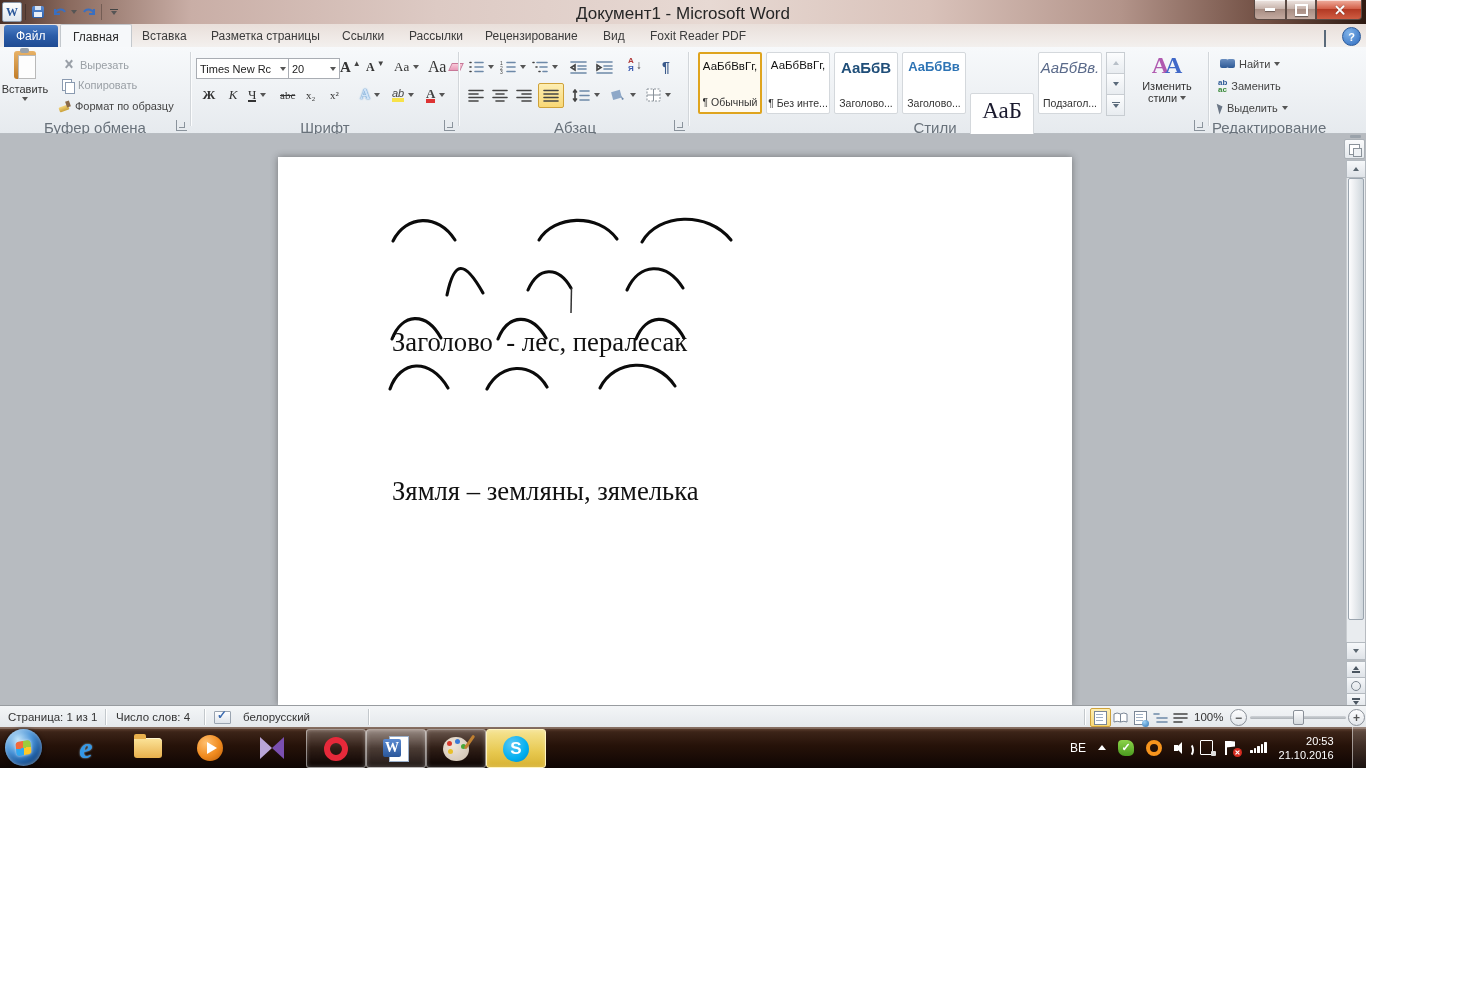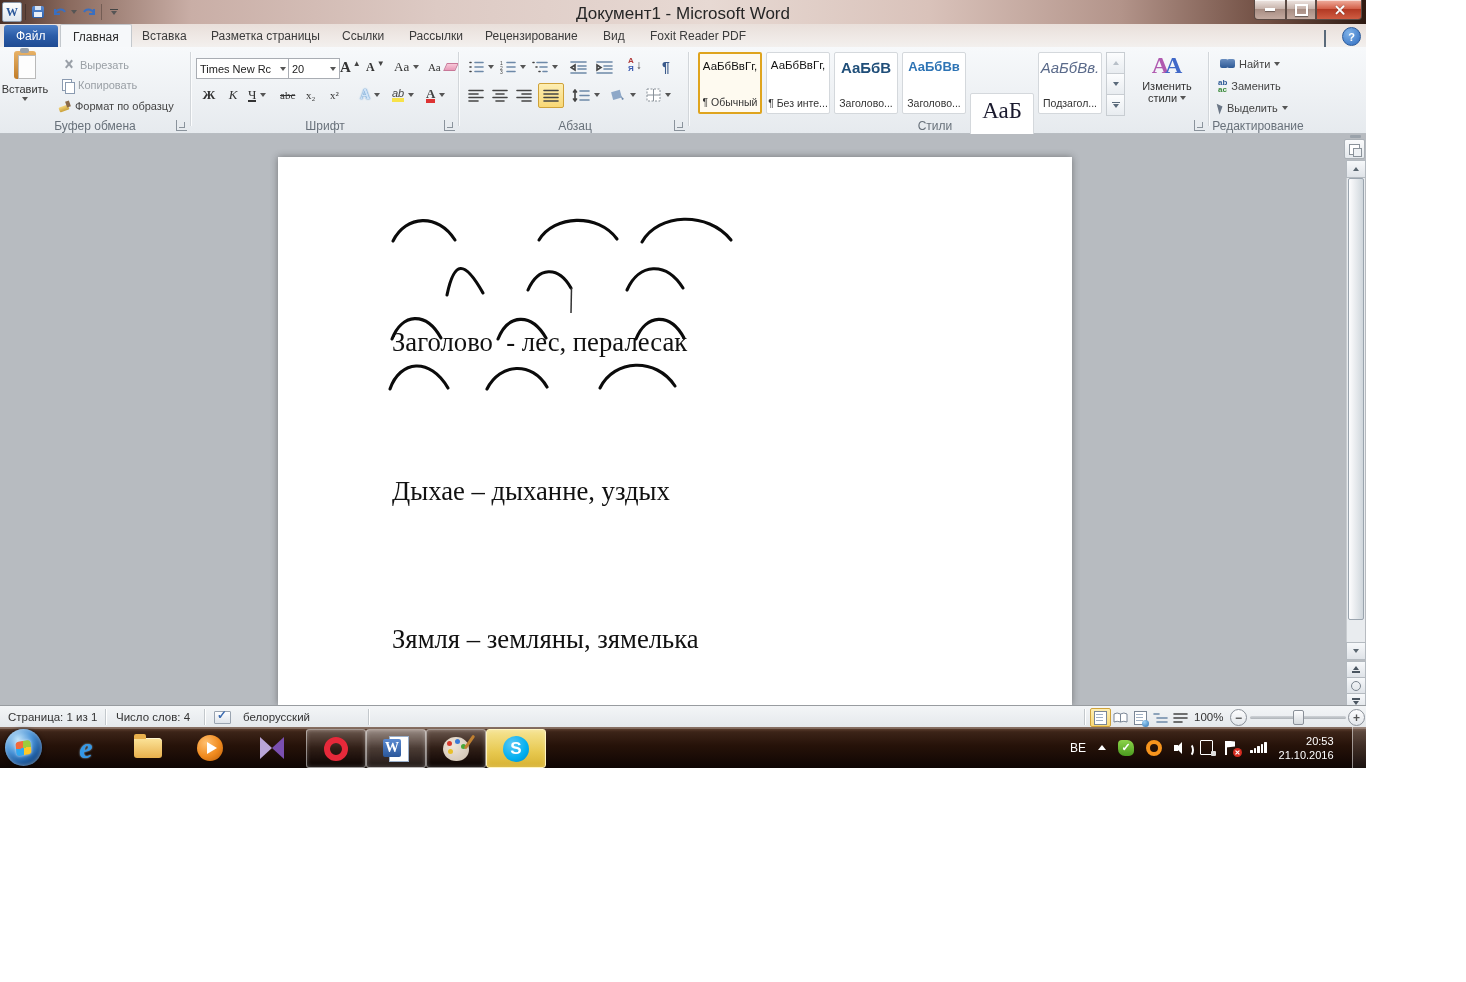--- a/index.html
+++ b/index.html
@@ -32,21 +32,21 @@
   
   .tabrow{left:0;top:24px;width:1366px;height:23px;background:linear-gradient(#e9dfda,#f0ebe8 70%,#f3f0ee);}
   .tab{position:absolute;top:0;height:23px;display:flex;align-items:center;justify-content:center;font-size:12px;color:#3b3b3b;padding:0 12px;}
   .tab.file{background:linear-gradient(#4d7fc6,#2b5ca8 50%,#1f4b92);color:#fff;border-radius:3px 3px 0 0;margin-top:1px;height:22px;}
   .tab.active{background:#f6f8fa;border:1px solid #c3c8cd;border-bottom:none;border-radius:2px 2px 0 0;color:#2b2b2b;}
   .chev-up{width:8px;height:8px;border-left:2px solid #5a6a7a;border-top:2px solid #5a6a7a;transform:rotate(45deg);}
   .helpbtn{width:17px;height:17px;border-radius:50%;background:radial-gradient(circle at 35% 30%,#7fb2e8,#2f6cc0);color:#fff;font-size:11px;font-weight:bold;display:flex;align-items:center;justify-content:center;border:1px solid #2a5a9a;}
   
   .ribbon{left:0;top:47px;width:1366px;height:86px;background:linear-gradient(#f7f9fb,#eef1f4 55%,#e6eaee);border-bottom:1px solid #b8bdc2;}
   .gsep{position:absolute;top:5px;width:1px;height:74px;background:#d2d6da;box-shadow:1px 0 0 #fbfcfd;}
-  .glabel{position:absolute;top:72px;font-size:12px;color:#68717a;text-align:center;}
+  .glabel{position:absolute;top:72px;font-size:15px;color:#68717a;text-align:center;}
   .launcher{position:absolute;top:73px;width:10px;height:10px;border-left:1px solid #8a939c;border-bottom:1px solid #8a939c;}
   .launcher::after{content:"";position:absolute;left:2px;bottom:2px;width:5px;height:5px;border-right:1.5px solid #8a939c;border-bottom:1.5px solid #8a939c;}
   .rbtn-small{position:absolute;height:20px;display:flex;align-items:center;gap:4px;font-size:11px;color:#444;}
   .rbtn-small.dis{color:#9aa0a6;}
   .combo{position:absolute;height:19px;background:#fff;border:1px solid #a9adb3;display:flex;align-items:center;font-size:11px;color:#222;padding:0 3px;justify-content:space-between;}
   
   .pastebtn{left:6px;top:4px;width:48px;height:66px;display:flex;flex-direction:column;align-items:center;border:1px solid transparent;border-radius:3px;}
   .clipb{width:22px;height:28px;background:linear-gradient(#e8b267,#c07c28);border-radius:3px;position:relative;margin-top:3px;}
   .clipb::before{content:"";position:absolute;left:4px;top:4px;width:16px;height:22px;background:#fdfdfd;border:1px solid #b9b9b9;}
   .clipb::after{content:"";position:absolute;left:6px;top:-3px;width:9px;height:5px;background:#9aa2ab;border-radius:2px;}
@@ -255,21 +255,21 @@
     </div>
     <div class="rbtn-small" style="left:366px;top:10px;">
       <span class="fg" style="font-size:12px;font-weight:bold;">А</span>
         <span style="font-size:8px;color:#444;margin-left:-2px;margin-top:-8px;">▼</span>
     </div>
     <div class="rbtn-small" style="left:394px;top:10px;">
       <span class="fg">Aa</span>
         <span class="dd"></span>
     </div>
     <div class="rbtn-small" style="left:428px;top:10px;">
-      <span class="fg" style="font-size:11px;">Аа</span>
+      <span class="fg" style="font-size:16px;">Аа</span>
         <span class="eraserp"></span>
     </div>
     <div class="rbtn-small" style="left:200px;top:38px;width:18px;justify-content:center;">
         <span class="fg" style="font-weight:bold;">Ж</span>
       </div>
     <div class="rbtn-small" style="left:224px;top:38px;width:18px;justify-content:center;">
         <span class="fg" style="font-style:italic;">К</span>
       </div>
     <div class="rbtn-small" style="left:248px;top:38px;">
         <span class="fg uline">Ч</span>
@@ -483,21 +483,20 @@
         <span>Выделить</span>
         <span class="dd"></span>
     </div>
     <div class="glabel" style="left:1212px;width:92px;">Редактирование</div>
   </div>
 
   <div class="abs docarea">
     <div class="page">
       <div class="doctext">
         <div>Заголово  - лес, пералесак</div>
-        <div>Дыхае – дыханне, уздых</div>
         <div>Зямля – земляны, зямелька</div>
       </div>
       <svg class="arcsvg" width="794" height="548">
         <g fill="none" stroke="#0b0b0b" stroke-width="3.1" stroke-linecap="round">
           <path d="M115,84 C128,58 160,56 177,83"></path>
           <path d="M261,83 C276,58 320,56 339,82"></path>
           <path d="M364,85 C380,56 430,54 453,83"></path>
           <path d="M169,138 C176,104 186,102 205,136"></path>
           <path d="M250,133 C260,110 280,108 293,131"></path>
           <path d="M349,133 C361,106 388,104 405,131"></path>

